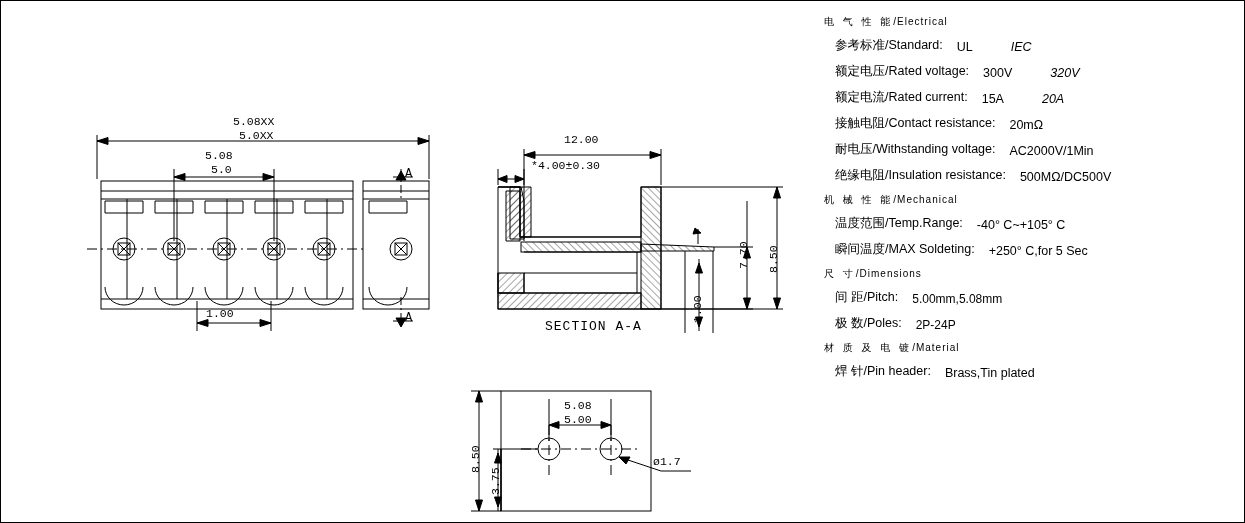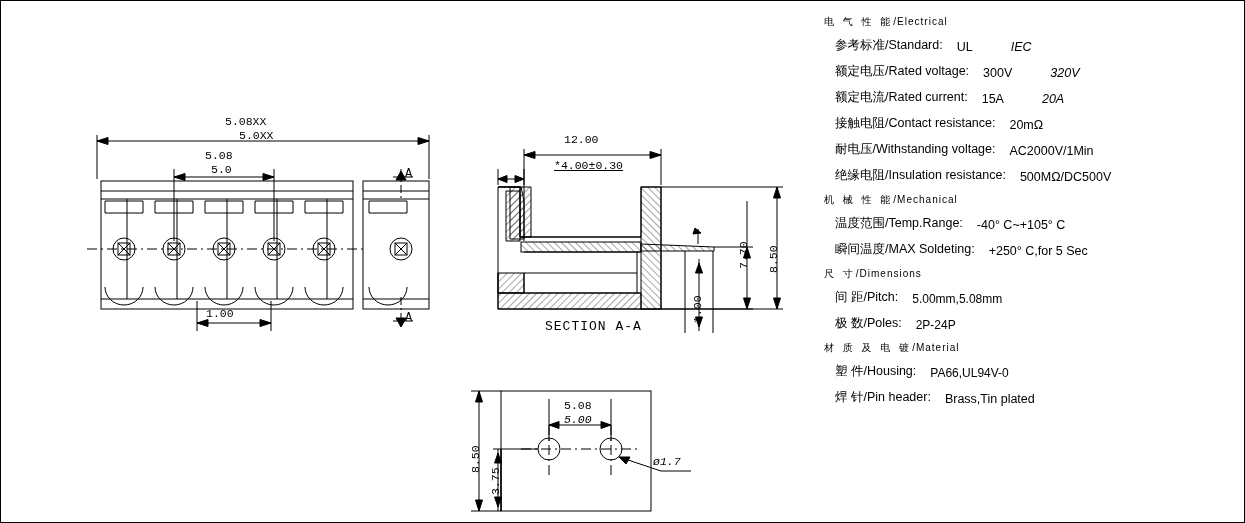--- a/index.html
+++ b/index.html
@@ -274,40 +274,40 @@
       <line x1="497" y1="448" x2="497" y2="510"></line>
       <path d="M497 452 l-3.5 10 l7 0 z" fill="#000"></path>
       <path d="M497 506 l-3.5 -10 l7 0 z" fill="#000"></path>
 
       <line x1="618" y1="456" x2="660" y2="470"></line>
       <path d="M618 456 l11 0 l-4 7 z" fill="#000"></path>
       <line x1="660" y1="470" x2="690" y2="470"></line>
     </g>
   </svg>
 
-  <div class="dim" style="left:224px; top:114px;">5.08XX</div>
+  <div class="dim" style="left:232px; top:114px;">5.08XX</div>
   <div class="dim" style="left:238px; top:128px;">5.0XX</div>
   <div class="dim" style="left:204px; top:148px;">5.08</div>
   <div class="dim" style="left:210px; top:162px;">5.0</div>
   <div class="dim" style="left:205px; top:306px;">1.00</div>
   <div class="letter" style="left:404px; top:166px;">A</div>
   <div class="letter" style="left:404px; top:310px;">A</div>
 
   <div class="dim" style="left:563px; top:132px;">12.00</div>
-  <div class="dim" style="left:553px; top:158px;text-decoration:underline;">*4.00±0.30</div>
+  <div class="dim" style="left:530px; top:158px;">*4.00±0.30</div>
   <div class="dim rot" style="left:736px; top:268px;">7.70</div>
   <div class="dim rot" style="left:766px; top:272px;">8.50</div>
   <div class="dim rot" style="left:690px; top:322px;">1.00</div>
   <div class="sect-title" style="left:544px; top:318px;">SECTION A-A</div>
 
   <div class="dim" style="left:563px; top:398px;">5.08</div>
-  <div class="dim" style="left:563px; top:412px;font-style:italic;">5.00</div>
+  <div class="dim" style="left:563px; top:412px;">5.00</div>
   <div class="dim rot" style="left:468px; top:472px;">8.50</div>
   <div class="dim rot" style="left:488px; top:494px;">3.75</div>
-  <div class="dim" style="left:652px; top:454px;font-style:italic;">ø1.7</div>
+  <div class="dim" style="left:652px; top:454px;">ø1.7</div>
 
   <div id="spec-panel">
       <div class="group">
         <div class="spec-head"><span class="cn">电 气 性 能</span><span>/Electrical</span></div>
         <div class="spec-row">
           <span class="lbl">参考标准/Standard:</span>
           <span class="val">UL</span>
           <span class="val2">IEC</span>
         </div>
         <div class="spec-row">
@@ -350,24 +350,20 @@
           <span class="lbl">间 距/Pitch:</span>
           <span class="val">5.00mm,5.08mm</span>
         </div>
         <div class="spec-row small">
           <span class="lbl">极 数/Poles:</span>
           <span class="val">2P-24P</span>
         </div>
       </div>
       <div class="group">
         <div class="spec-head"><span class="cn">材 质 及 电 镀</span><span>/Material</span></div>
-        <div class="spec-row small">
-          <span class="lbl">塑 件/Housing:</span>
-          <span class="val">PA66,UL94V-0</span>
-        </div>
         <div class="spec-row">
           <span class="lbl">焊 针/Pin header:</span>
           <span class="val">Brass,Tin plated</span>
         </div>
       </div>
     </div>
 
 </div>
 
 </body></html>

